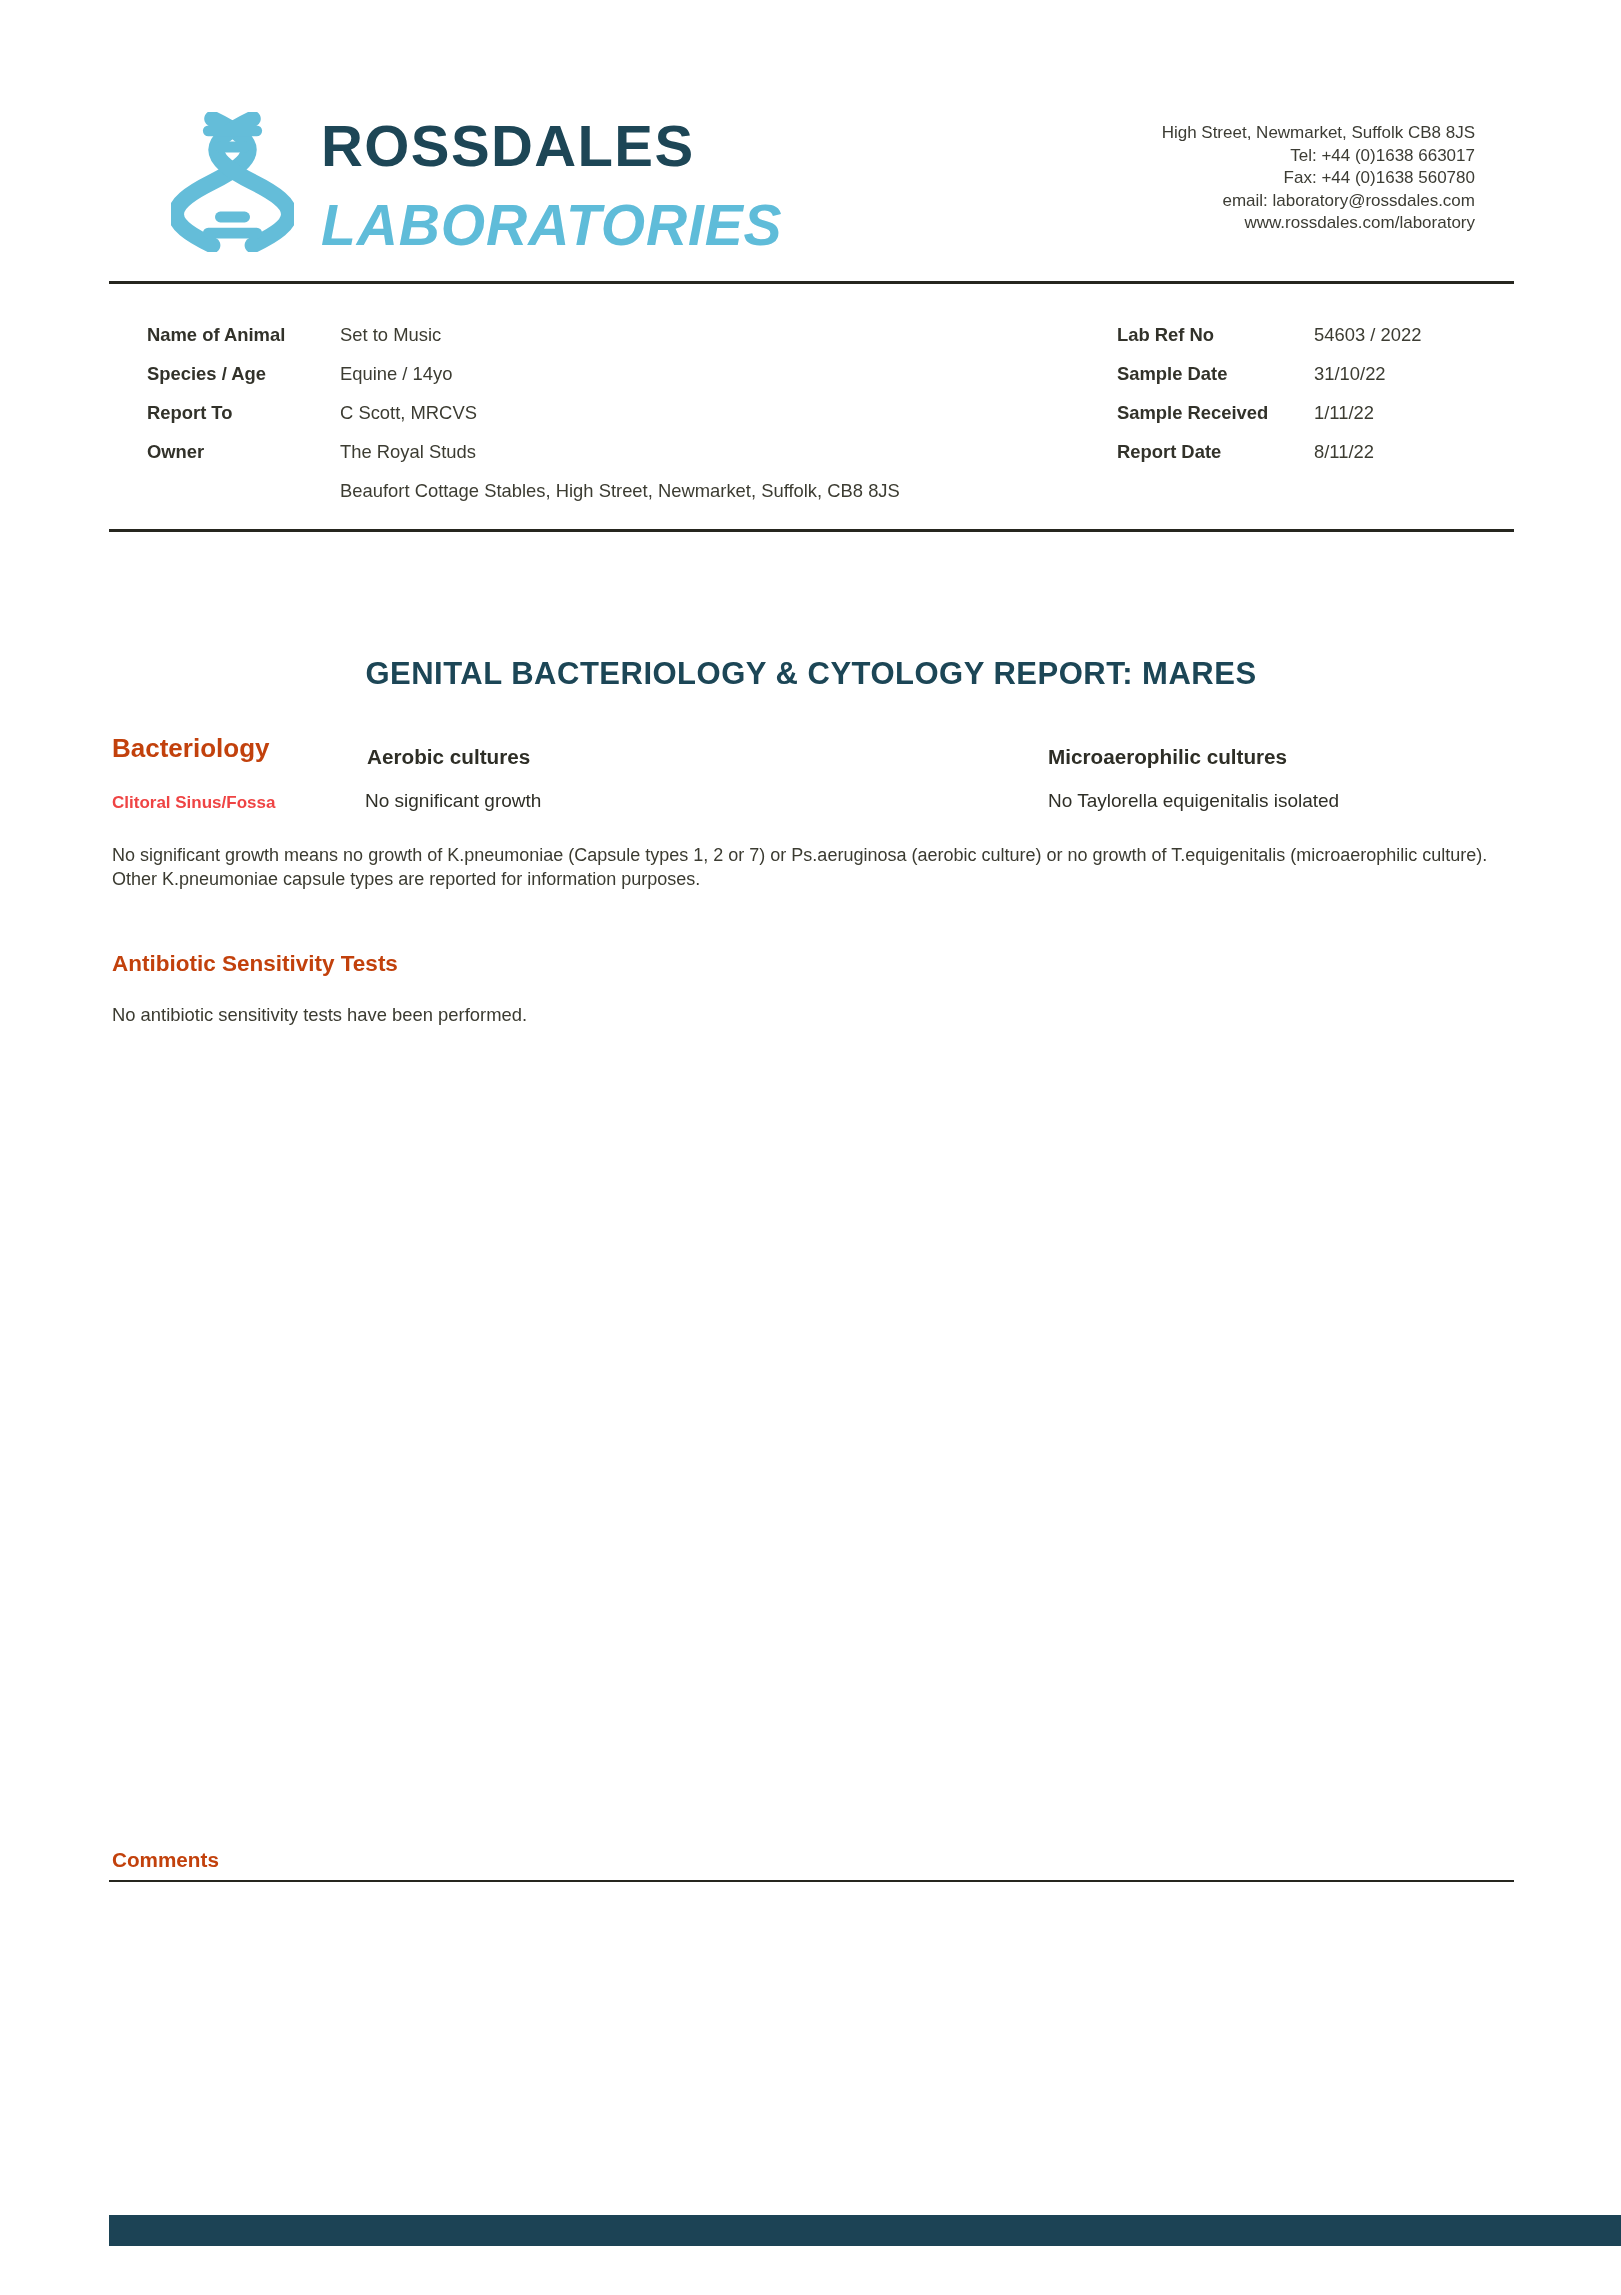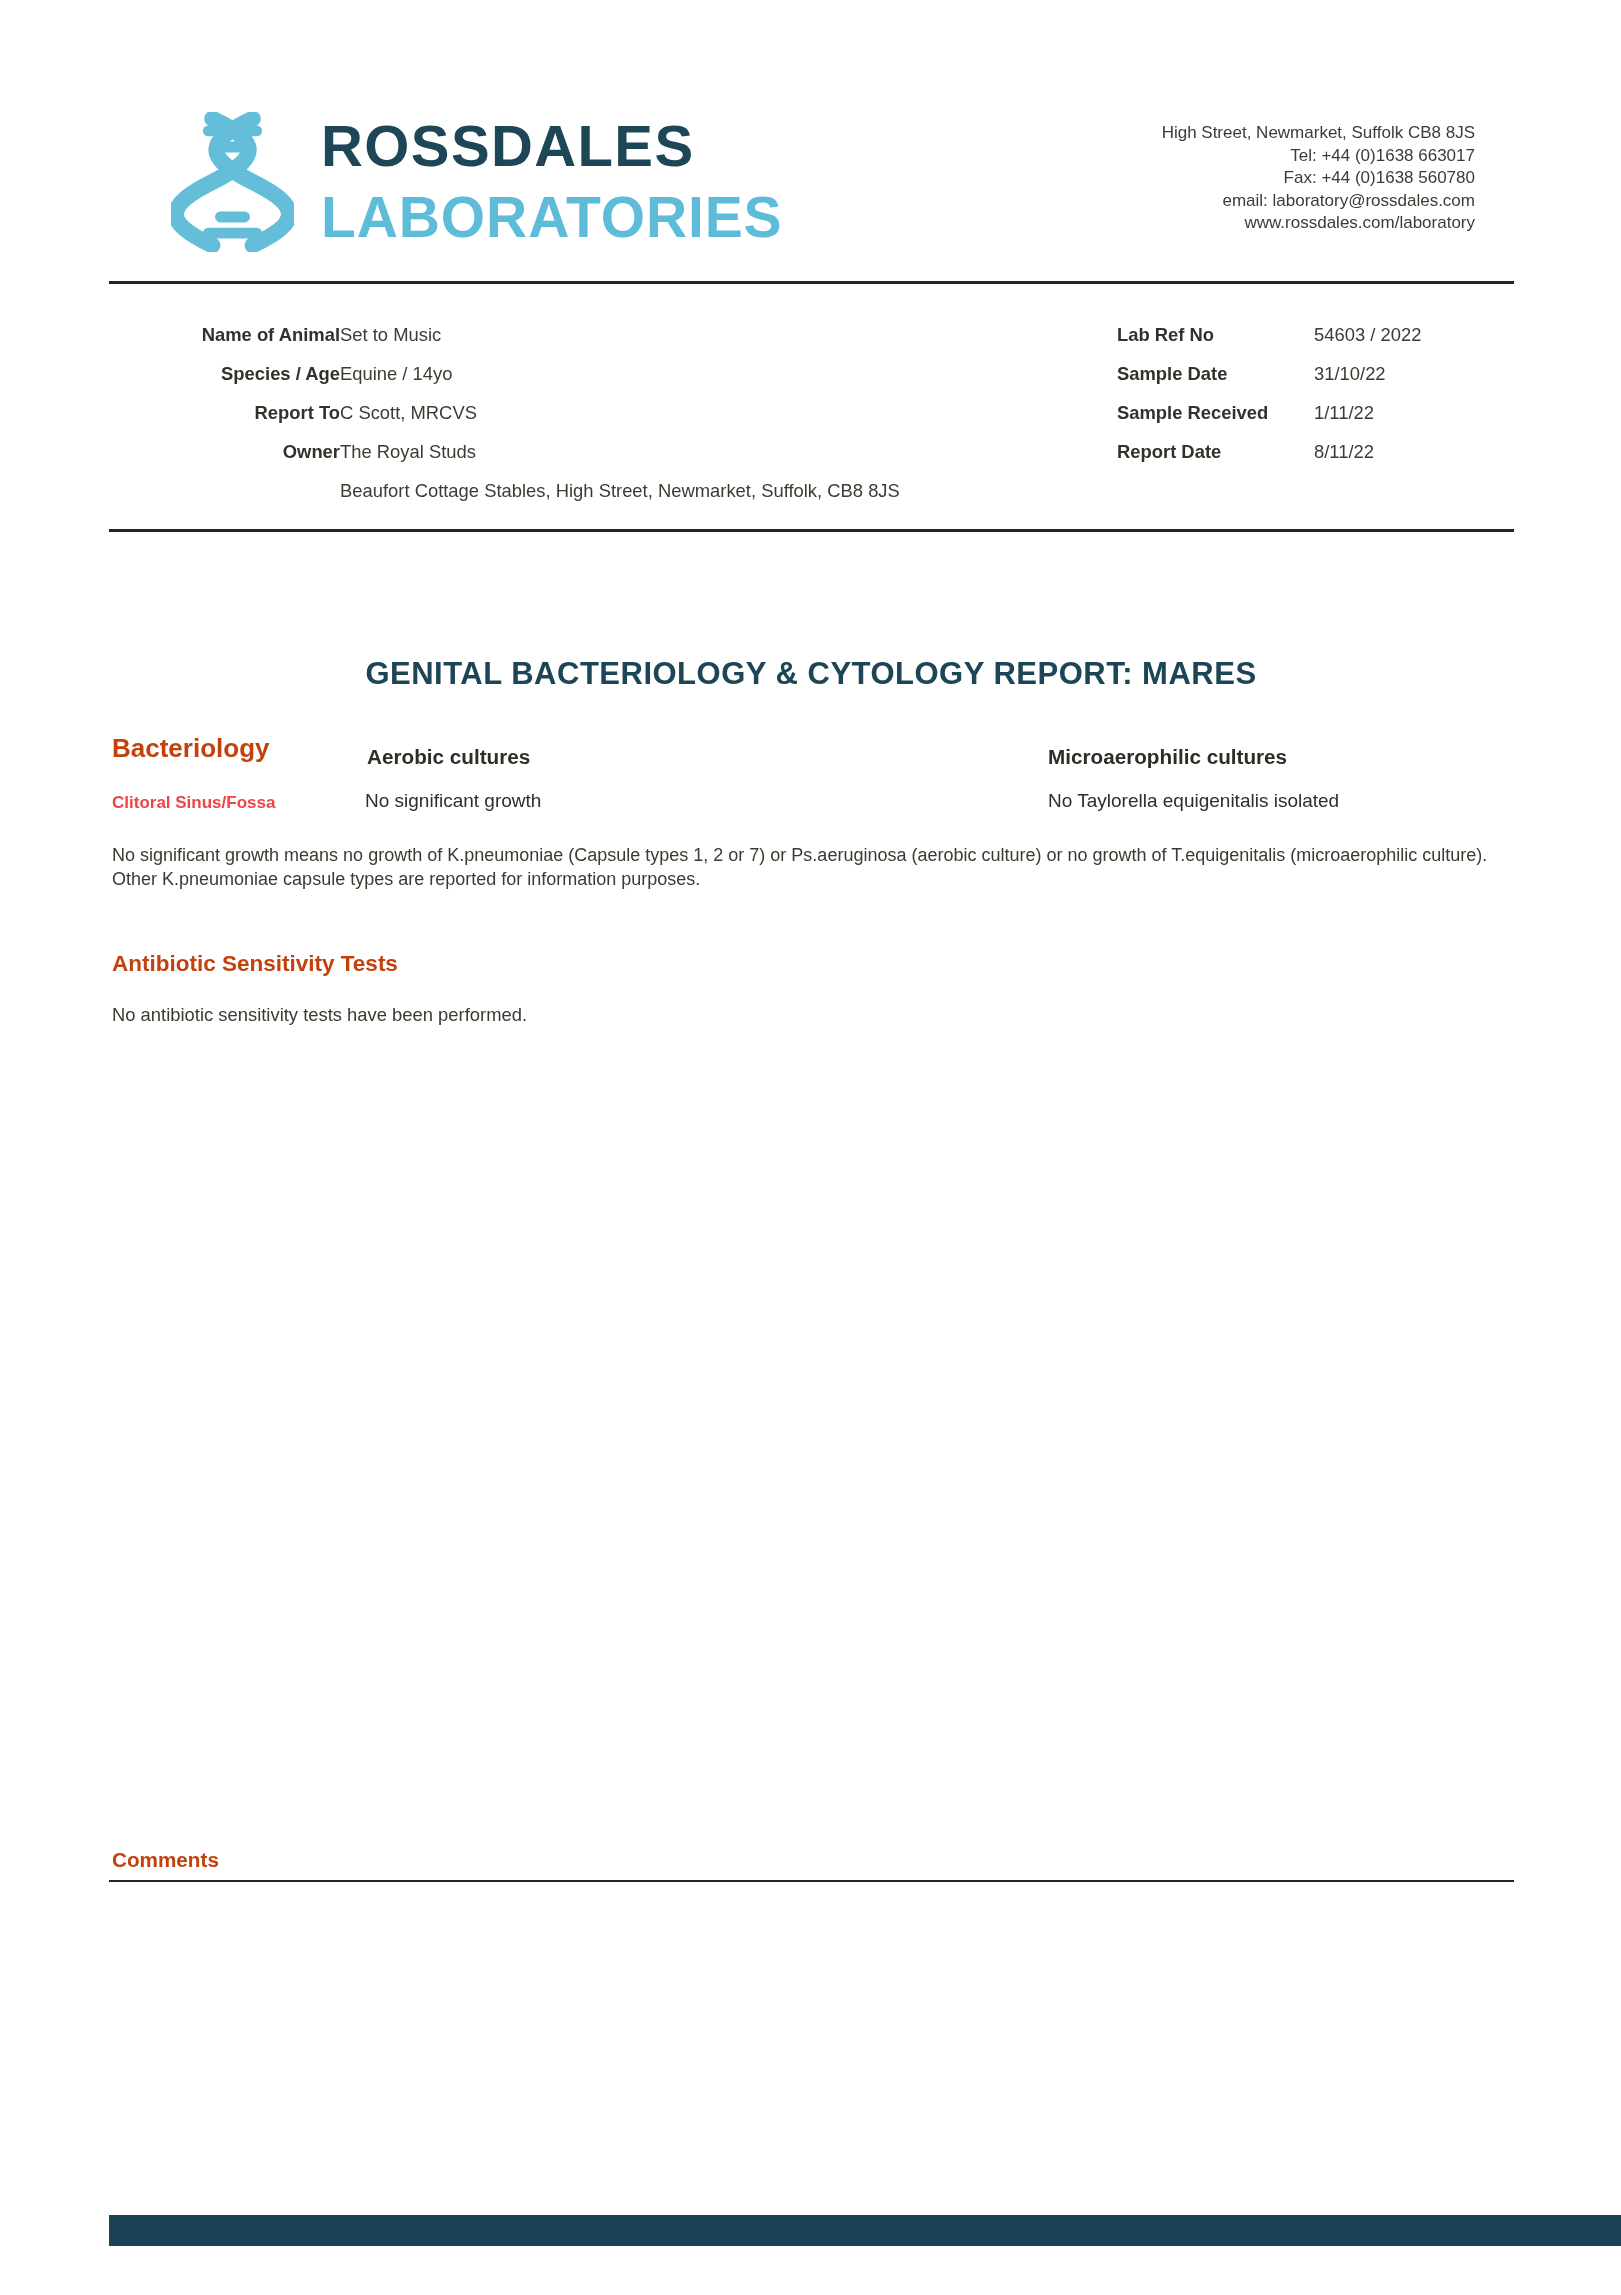--- a/index.html
+++ b/index.html
@@ -9,35 +9,35 @@
     width:1622px; height:2295px;
     background:#ffffff;
     font-family:"Liberation Sans", sans-serif;
     color:#3b3b31;
     overflow:hidden;
   }
   
   .logo-icon { position:absolute; left:171px; top:112px; width:123px; height:140px; }
   .brand { position:absolute; left:321px; top:116px; line-height:1.05; }
   .brand-top   { font-size:58px; font-weight:700; letter-spacing:1.4px; color:#1d4656; }
-  .brand-bottom{ font-size:57px; font-weight:600; letter-spacing:0.9px; color:#5fbcd9; margin-top:11px; }
+  .brand-bottom{ font-size:57px; font-weight:600; letter-spacing:0.9px; color:#5fbcd9; margin-top:19px;font-style:italic; }
   .address {
     position:absolute; right:147px; top:122px;
     text-align:right; font-size:17px; line-height:22.5px; color:#3c3c34;
   }
   .rule { position:absolute; left:109px; width:1405px; background:#26261f; }
   .rule-1 { top:281px; height:3.2px; }
   .rule-2 { top:529px; height:3.2px; }
   .rule-comments { top:1880px; height:1.8px; }
   
   .info-left  { position:absolute; left:147px;  top:324px; }
   .info-right { position:absolute; left:1117px; top:324px; }
   .info-row { display:flex; height:39px; align-items:flex-start; font-size:18.4px; }
   .info-label { font-weight:700; color:#32322a; flex:0 0 auto; }
-  .info-left  .info-label { width:193px;text-align:right; }
+  .info-left  .info-label { width:193px; }
   .info-right .info-label { width:197px; }
   .info-value { color:#3c3c32; }
   
   .report-title {
     position:absolute; left:0; top:621px; width:100%;
     text-align:center; font-size:31px; font-weight:700;
     letter-spacing:0.5px; color:#1c4656;margin-top:35px;
   }
   
   .sec-heading { position:absolute; font-weight:700; color:#c2410c; }

